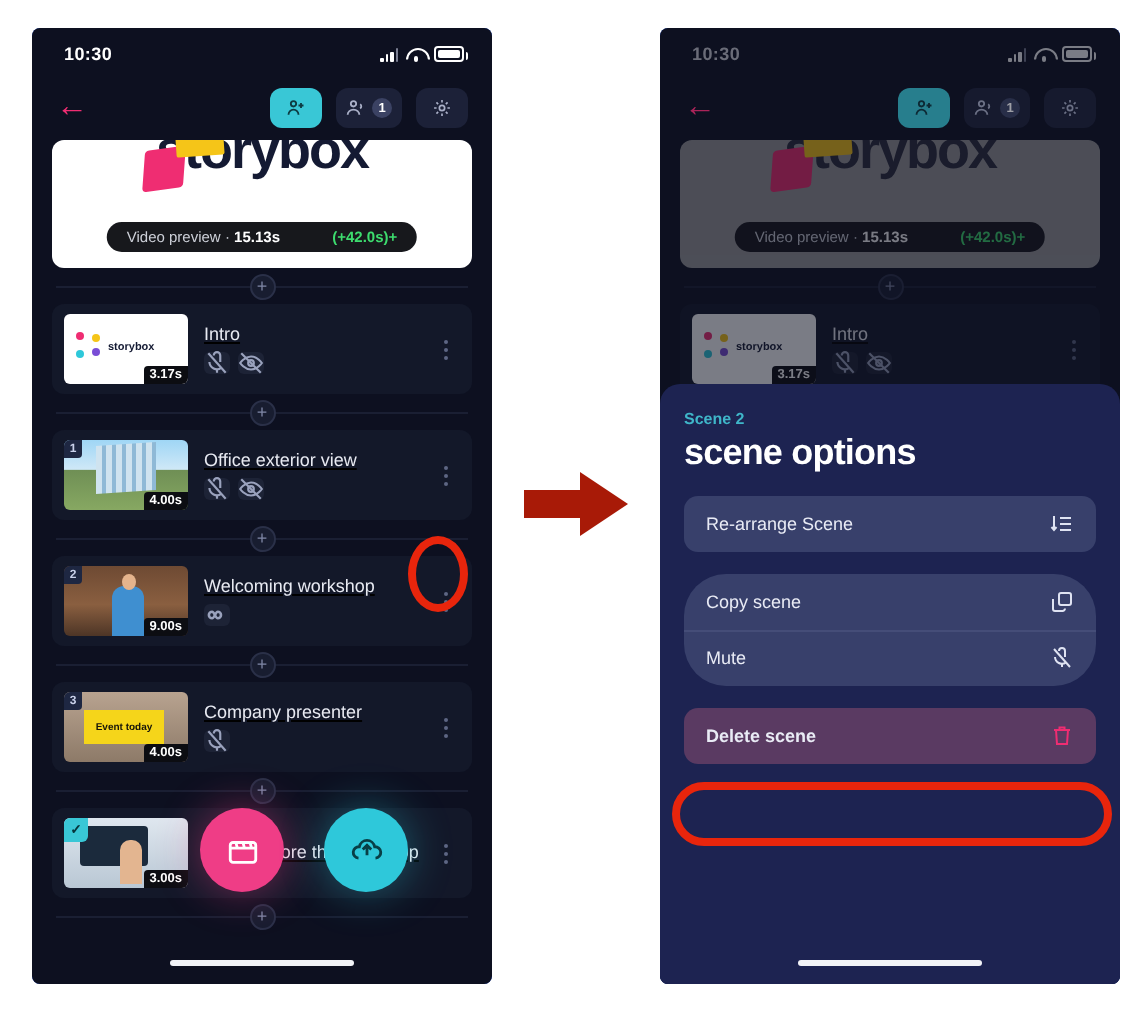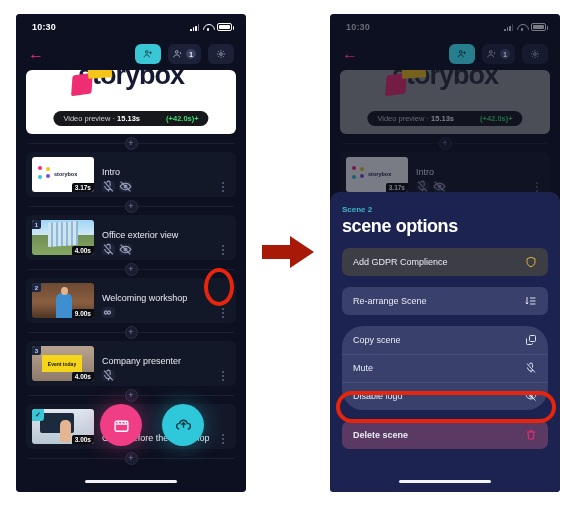--- a/index.html
+++ b/index.html
@@ -101,23 +101,24 @@
     content:""; position:absolute; left:2px; right:2px; top:50%;
     height:1px; background:#1a1f33;
   }
   .add-btn {
     position:relative; width:13px; height:13px; border-radius:50%;
     background:#181d30; border:1px solid #2a3048; color:#7f87a6;
     font-size:9px; line-height:11px; text-align:center;
   }
 
   .scene-card {
-    display:flex; align-items:flex-end; gap:8px;
+    display:flex; align-items:center; gap:8px;
     background:#131829; border-radius:6px; padding:5px 6px;
     position: relative;
+    text-decoration: underline;
   }
   .thumb {
     position:relative; width:62px; height:35px; border-radius:3px;
     overflow:hidden; flex:none; background:#2a3042;
   }
   .thumb .dur {
     position:absolute; right:0; bottom:0; background:#0c0d12; color:#fff;
     font-size:6.5px; font-weight:700; padding:1px 3px; border-radius:2px 0 2px 0;
   }
   .thumb .num {
@@ -570,30 +571,20 @@
         <div class="add-row">
           <span class="add-btn">+</span>
         </div>
         <div class="scene-card" style="height:26px"></div>
       </div>
 
       <div class="sheet">
         <div class="sheet-eyebrow">Scene 2</div>
         <div class="sheet-title">scene options</div>
 
-        <div class="opt-group g-gdpr">
-          <div class="opt">
-            <span>Add GDPR Complience</span>
-            <span class="oi">
-              <svg viewBox="0 0 24 24" fill="none" stroke="#e2b33c" stroke-width="2">
-                  <path d="M12 2.5l8 3v6c0 5-3.4 8.8-8 10-4.6-1.2-8-5-8-10v-6z"></path>
-                </svg>
-            </span>
-          </div>
-        </div>
 
         <div class="opt-group g-rearrange">
           <div class="opt">
             <span>Re-arrange Scene</span>
             <span class="oi">
               <svg viewBox="0 0 24 24" fill="none" stroke="#dfe3f2" stroke-width="2">
                   <path d="M10 6h11M10 12h11M10 18h11"></path>
                   <path d="M4 4v14M1.5 15L4 18l2.5-3"></path>
                 </svg>
             </span>
@@ -614,30 +605,20 @@
             <span>Mute</span>
             <span class="oi">
               <svg viewBox="0 0 24 24" fill="none" stroke="#dfe3f2" stroke-width="2">
                   <path d="M9 5a3 3 0 0 1 6 0v6"></path>
                   <path d="M5 11a7 7 0 0 0 11 5.5"></path>
                   <path d="M12 18v3"></path>
                   <path d="M4 3l16 18"></path>
                 </svg>
             </span>
           </div>
-          <div class="opt">
-            <span>Disable logo</span>
-            <span class="oi">
-              <svg viewBox="0 0 24 24" fill="none" stroke="#dfe3f2" stroke-width="2">
-                  <path d="M2 12s4-6 10-6 10 6 10 6-4 6-10 6S2 12 2 12z"></path>
-                  <circle cx="12" cy="12" r="2.6"></circle>
-                  <path d="M3 3l18 18"></path>
-                </svg>
-            </span>
-          </div>
         </div>
 
         <div class="opt-group g-delete">
           <div class="opt">
             <span>Delete scene</span>
             <span class="oi">
               <svg viewBox="0 0 24 24" fill="none" stroke="#ef2d72" stroke-width="2">
                   <path d="M4 6h16"></path>
                   <path d="M6 6l1 14h10l1-14"></path>
                   <path d="M9.5 6V3.5h5V6"></path>

